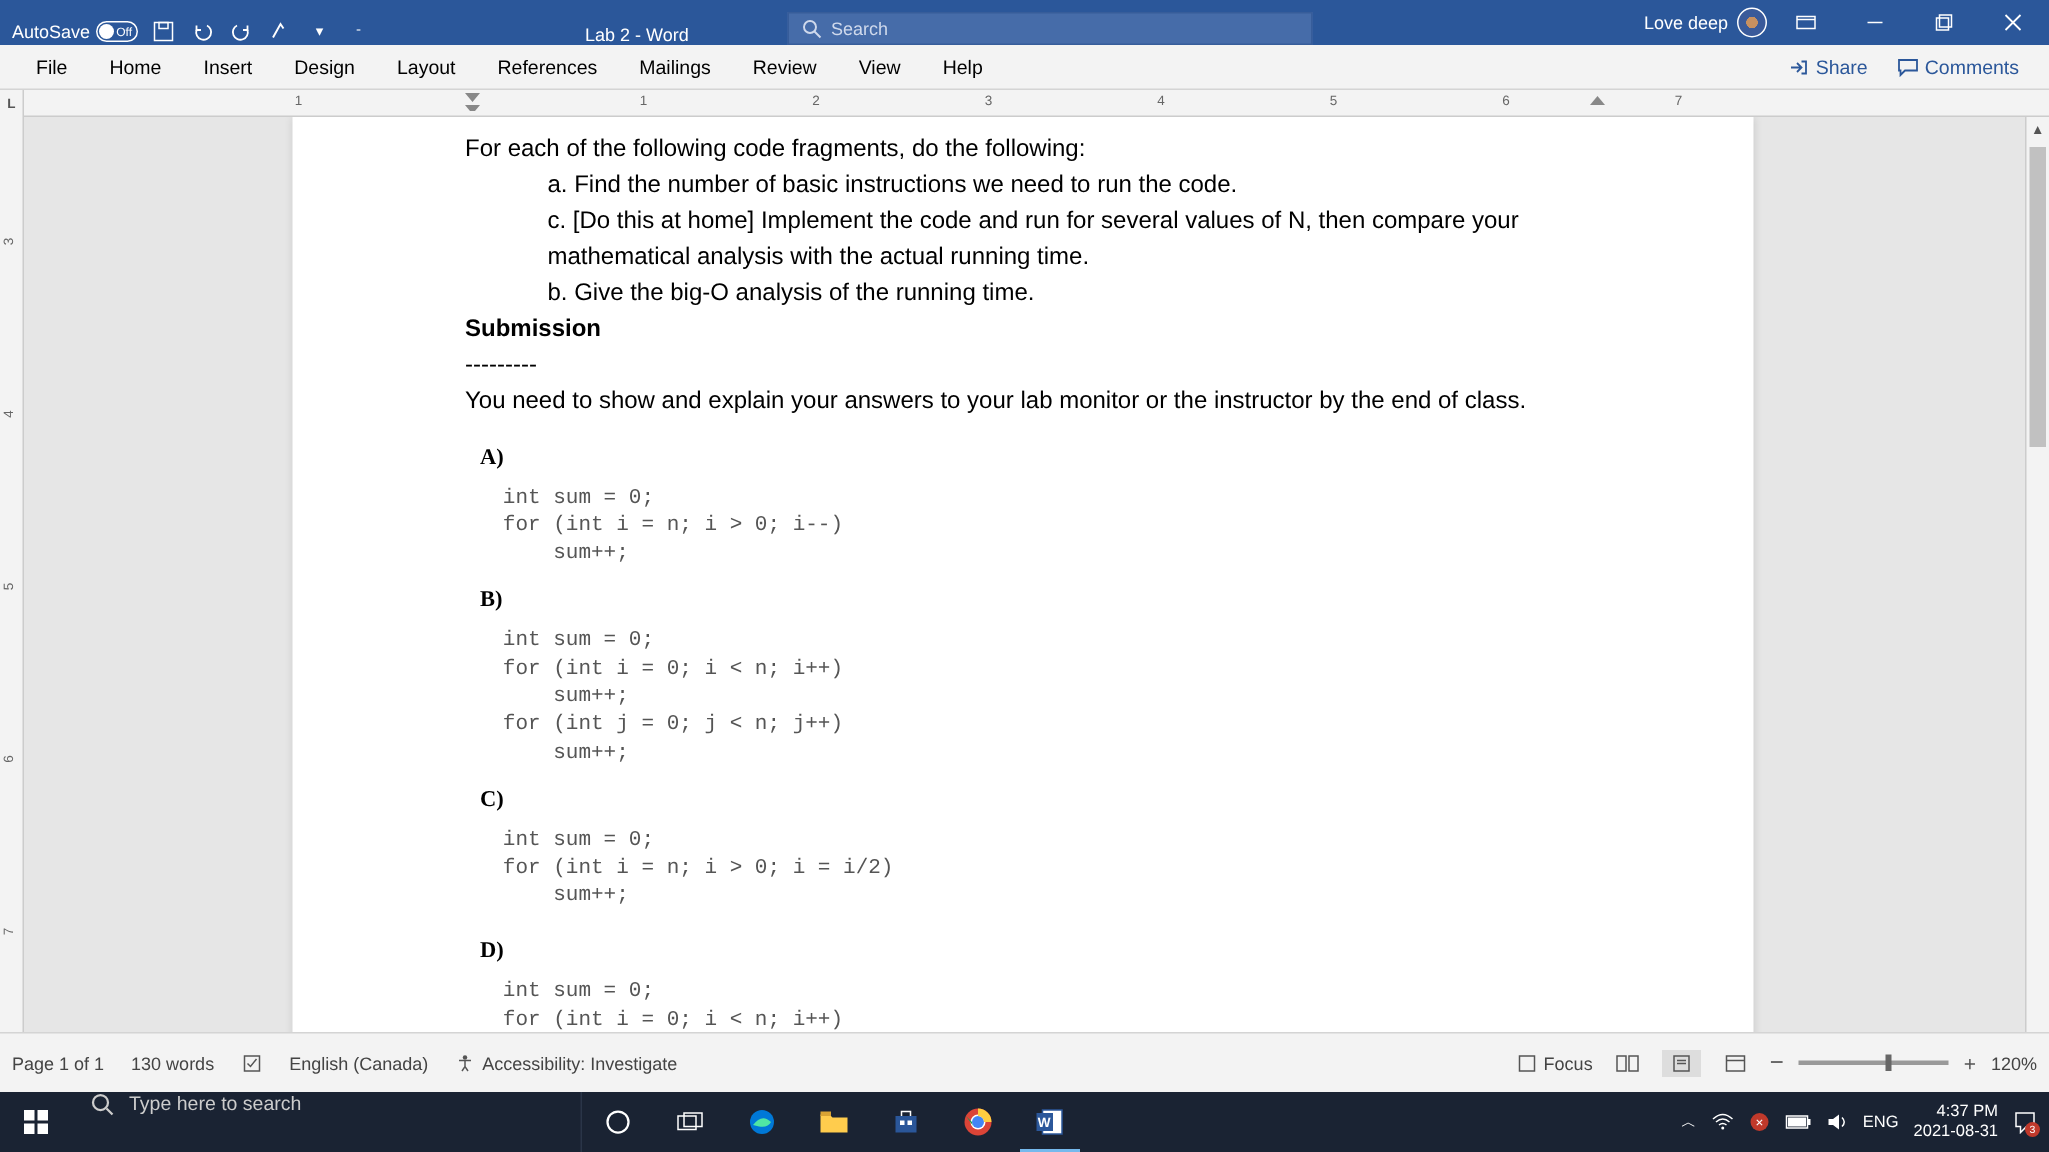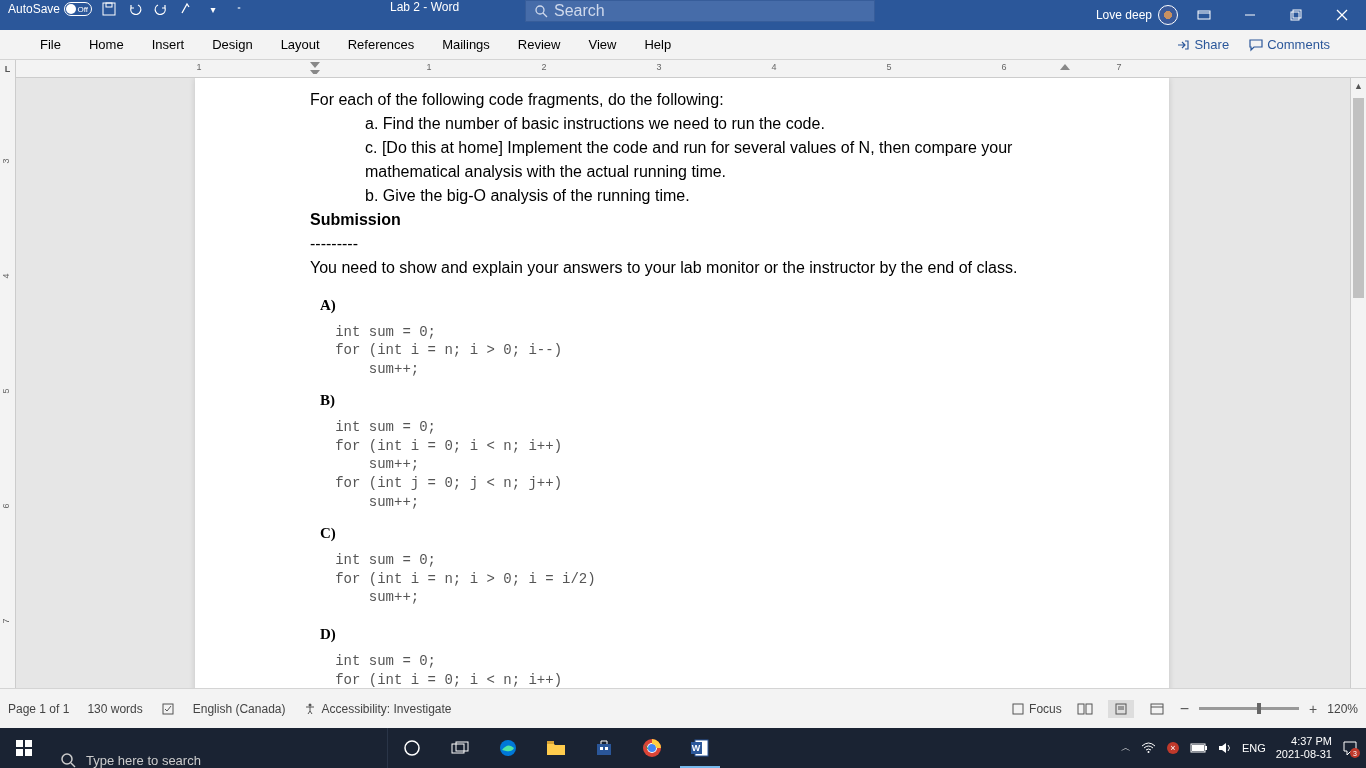--- a/index.html
+++ b/index.html
@@ -1,32 +1,32 @@
 <!DOCTYPE html>
 <html><head>
 <meta charset="utf-8">
 <style>
 * { margin:0; padding:0; box-sizing:border-box; font-family:"Segoe UI",sans-serif; }
 body { background:#e6e6e6; width:1366px; height:768px; overflow:hidden; position:relative; }
 
 
-.titlebar { background:#2b579a; height:30px; display:flex; align-items:flex-start; color:#fff; font-size:12px; }
+.titlebar { background:#2b579a; height:30px; display:flex; align-items:flex-end; color:#fff; font-size:12px; }
 .titlebar .left { display:flex; align-items:center; gap:8px; padding-left:8px; }
 .autosave { display:flex; align-items:center; gap:4px; }
 .toggle { width:28px; height:14px; border:1px solid #fff; border-radius:7px; position:relative; font-size:8px; display:flex; align-items:center; justify-content:flex-end; padding-right:3px; }
 .toggle::before { content:""; width:10px; height:10px; background:#fff; border-radius:50%; position:absolute; left:1px; top:1px; }
 .qat-btn { width:18px; height:18px; display:flex; align-items:center; justify-content:center; color:#fff; }
 .doc-title { position:absolute; left:50%; transform:translateX(-50%); font-size:12px; }
-.search-box { position:absolute; left:525px; width:350px; height:22px; background:#466ca9; display:flex; align-items:center; padding:0 8px; color:#cfd9ec; font-size:16px; gap:6px; border:1px solid #375d9a; }
+.search-box { position:absolute; left:525px; width:350px; height:22px; background:#466ca9; display:flex; align-items:center; padding:0 8px; color:#cfd9ec; font-size:12px; gap:6px; border:1px solid #375d9a; }
 .titlebar .right { margin-left:auto; display:flex; align-items:center; gap:6px; padding-right:4px; }
 .avatar { width:20px; height:20px; border-radius:50%; background:radial-gradient(circle,#c89060 30%,#3a5a9a 31%); border:1px solid #fff; }
 .win-btn { width:40px; height:30px; display:flex; align-items:center; justify-content:center; color:#fff; font-size:11px; }
 
 
-.ribbon { background:#f3f3f3; height:30px; display:flex; align-items:center; padding:0 26px; font-size:13px; border-bottom:1px solid #d4d4d4; gap:0;justify-content:center; }
+.ribbon { background:#f3f3f3; height:30px; display:flex; align-items:center; padding:0 10px; font-size:13px; border-bottom:1px solid #d4d4d4; gap:0;justify-content:center; }
 .ribbon .tab { padding:0 14px; height:30px; display:flex; align-items:center; cursor:pointer; }
 .ribbon .spacer { flex:1; }
 .ribbon .share, .ribbon .comments { color:#2b579a; display:flex; align-items:center; gap:4px; padding:0 10px; font-size:13px; }
 
 
 .ruler-row { background:#f3f3f3; height:18px; position:relative; font-size:9px; color:#666; border-bottom:1px solid #ccc; }
 .ruler-corner { position:absolute; left:0; top:0; width:16px; height:18px; background:#f3f3f3; border-right:1px solid #ccc; display:flex; align-items:center; justify-content:center; color:#555; font-weight:bold; }
 .ruler-h { position:absolute; left:16px; right:16px; top:0; height:18px; }
 .ruler-num { position:absolute; top:2px; transform:translateX(-50%); }
 .ruler-marker { position:absolute; top:0; width:10px; height:14px; }
@@ -48,21 +48,21 @@
 
 .statusbar { position:absolute; bottom:40px; left:0; right:0; height:40px; background:#f3f3f3; border-top:1px solid #d4d4d4; display:flex; align-items:center; font-size:12px; color:#444; padding:0 8px; gap:18px; }
 .statusbar .right { margin-left:auto; display:flex; align-items:center; gap:10px; }
 .view-btn { width:26px; height:18px; display:flex; align-items:center; justify-content:center; border:1px solid transparent; }
 .zoom-slider { width:100px; height:3px; background:#999; position:relative; }
 .zoom-slider .thumb { position:absolute; left:50%; top:-4px; width:4px; height:11px; background:#666; }
 
 
 .taskbar { position:absolute; bottom:0; left:0; right:0; height:40px; background:#1a2333; display:flex; align-items:center; color:#fff; font-size:13px; }
 .taskbar .start { width:48px; height:40px; display:flex; align-items:center; justify-content:center; }
-.taskbar .searchbox { width:340px; height:40px; background:#1a2333; display:flex; align-items:flex-end; padding:0 12px; gap:10px; color:#ccc; border-right:1px solid #2a3548; }
+.taskbar .searchbox { width:340px; height:40px; background:#1a2333; display:flex; align-items:flex-start; padding:0 12px; gap:10px; color:#ccc; border-right:1px solid #2a3548; }
 .taskbar .icons { display:flex; align-items:center; height:40px; }
 .taskbar .ticon { width:48px; height:40px; display:flex; align-items:center; justify-content:center; font-size:16px; position:relative; }
 .taskbar .ticon.active::after { content:""; position:absolute; bottom:0; left:4px; right:4px; height:2px; background:#76b9ed; }
 .taskbar .tray { margin-left:auto; display:flex; align-items:center; gap:10px; padding-right:8px; font-size:11px; }
 .taskbar .clock { text-align:right; line-height:1.2; }
 
 svg { display:block; }
 </style>
 </head>
 <body>

